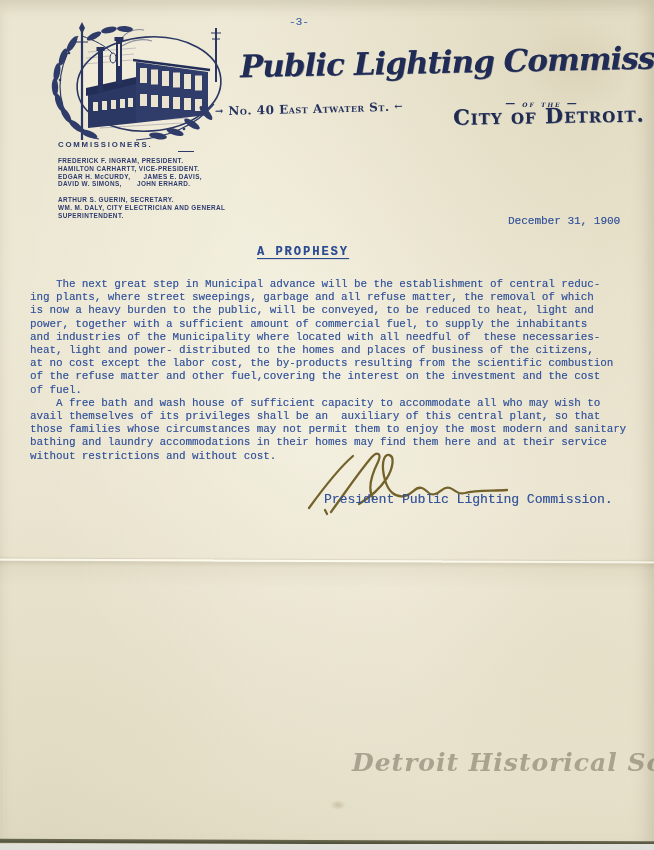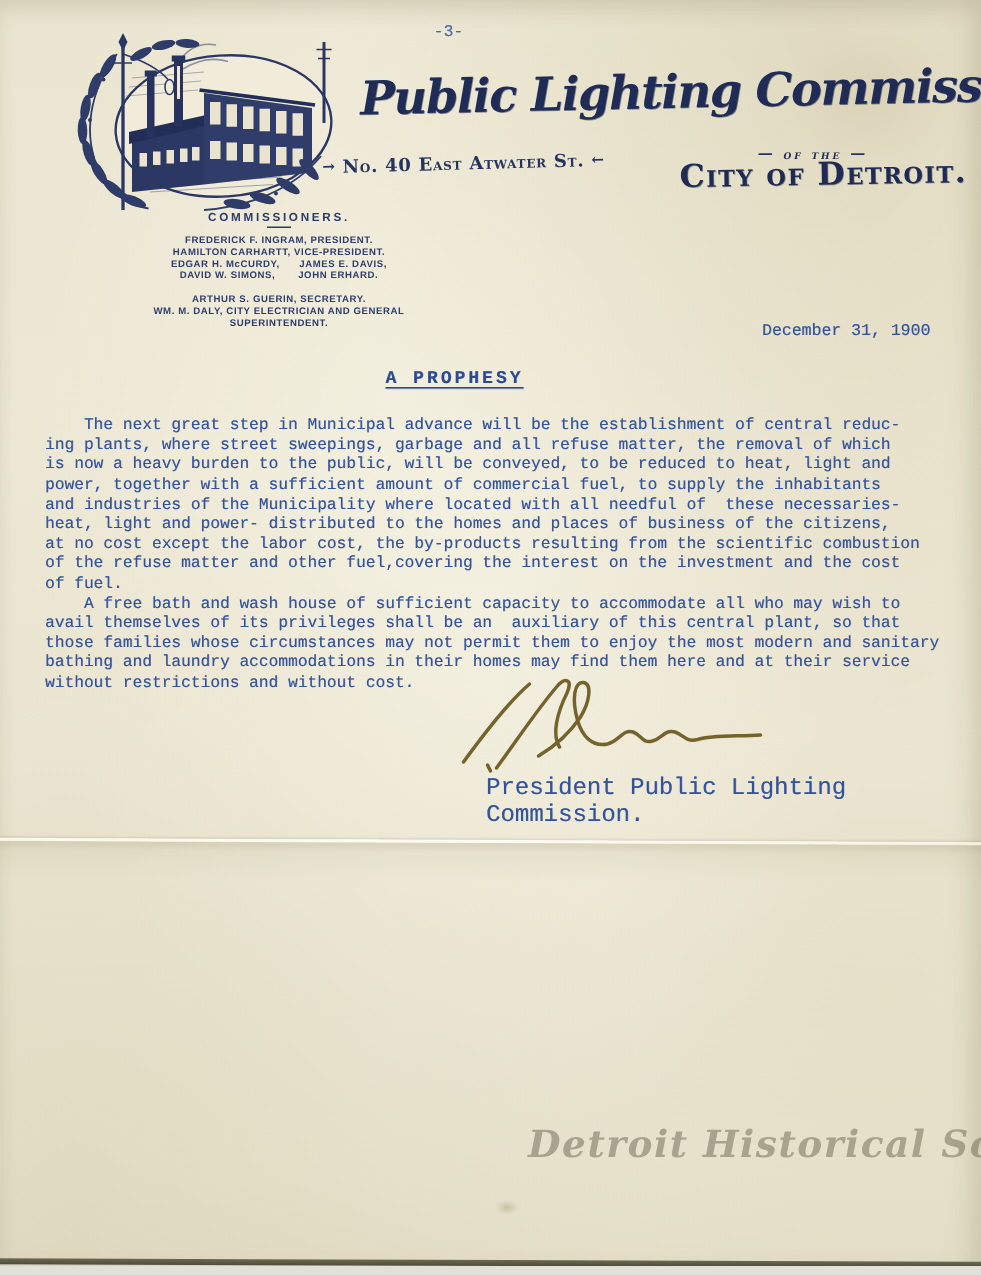--- a/index.html
+++ b/index.html
@@ -23,21 +23,21 @@
   }
   .page-number{left:289px;top:16px;font-size:11px;color:#4a6ab0;}
   .date-line{left:476px;top:215px;font-size:11px;margin-left:32px;}
   .doc-title{left:0;width:606px;top:245px;font-size:12px;font-weight:bold;letter-spacing:2px;text-align:center;
     color:#2b4a92;}
   .doc-title span{text-decoration:underline;text-underline-offset:3px;}
   .body-text{
     left:30px;top:278px;width:600px;
     font-size:10.8px;line-height:13.2px;white-space:pre;
   }
-  .president-line{left:324px;top:516px;font-size:16px;}
+  .president-line{left:324px;top:492px;font-size:13px;}
   
   .script-title{
     left:240px;top:44px;width:410px;
     font-family:"DejaVu Serif", serif;font-style:italic;font-weight:bold;
     font-size:31px;letter-spacing:-1px;color:#202c55;
     transform:rotate(-1.2deg);
     text-shadow:.5px .5px 0 rgba(32,44,85,.5);
     white-space:nowrap;
   }
   .of-the{
@@ -54,21 +54,21 @@
     white-space:nowrap;
   }
   .address-line{
     left:214px;top:102px;width:190px;text-align:center;
     font-family:"DejaVu Serif", serif;font-weight:bold;font-variant:small-caps;
     font-size:12px;letter-spacing:.5px;color:#26335e;
     transform:rotate(-1.5deg);
     white-space:nowrap;
   }
   .ornament{font-size:10px;vertical-align:1px;color:#26335e;}
-  .commissioners{left:58px;top:140px;width:256px;text-align:center;color:#2c3a6b;}
+  .commissioners{left:58px;top:140px;width:256px;color:#2c3a6b;}
   .commissioners-heading{font-size:7.8px;font-weight:bold;letter-spacing:1.8px;}
   .commissioners-rule{width:16px;height:1px;background:#2c3a6b;margin:2px auto 5px auto;}
   .commissioners-list{
     font-size:6.4px;line-height:7.8px;font-weight:bold;letter-spacing:.4px;
     white-space:pre;color:#2e3c6e;
   }
   
   .watermark{
     left:352px;top:748px;
     font-family:"DejaVu Serif", serif;font-style:italic;font-weight:bold;

